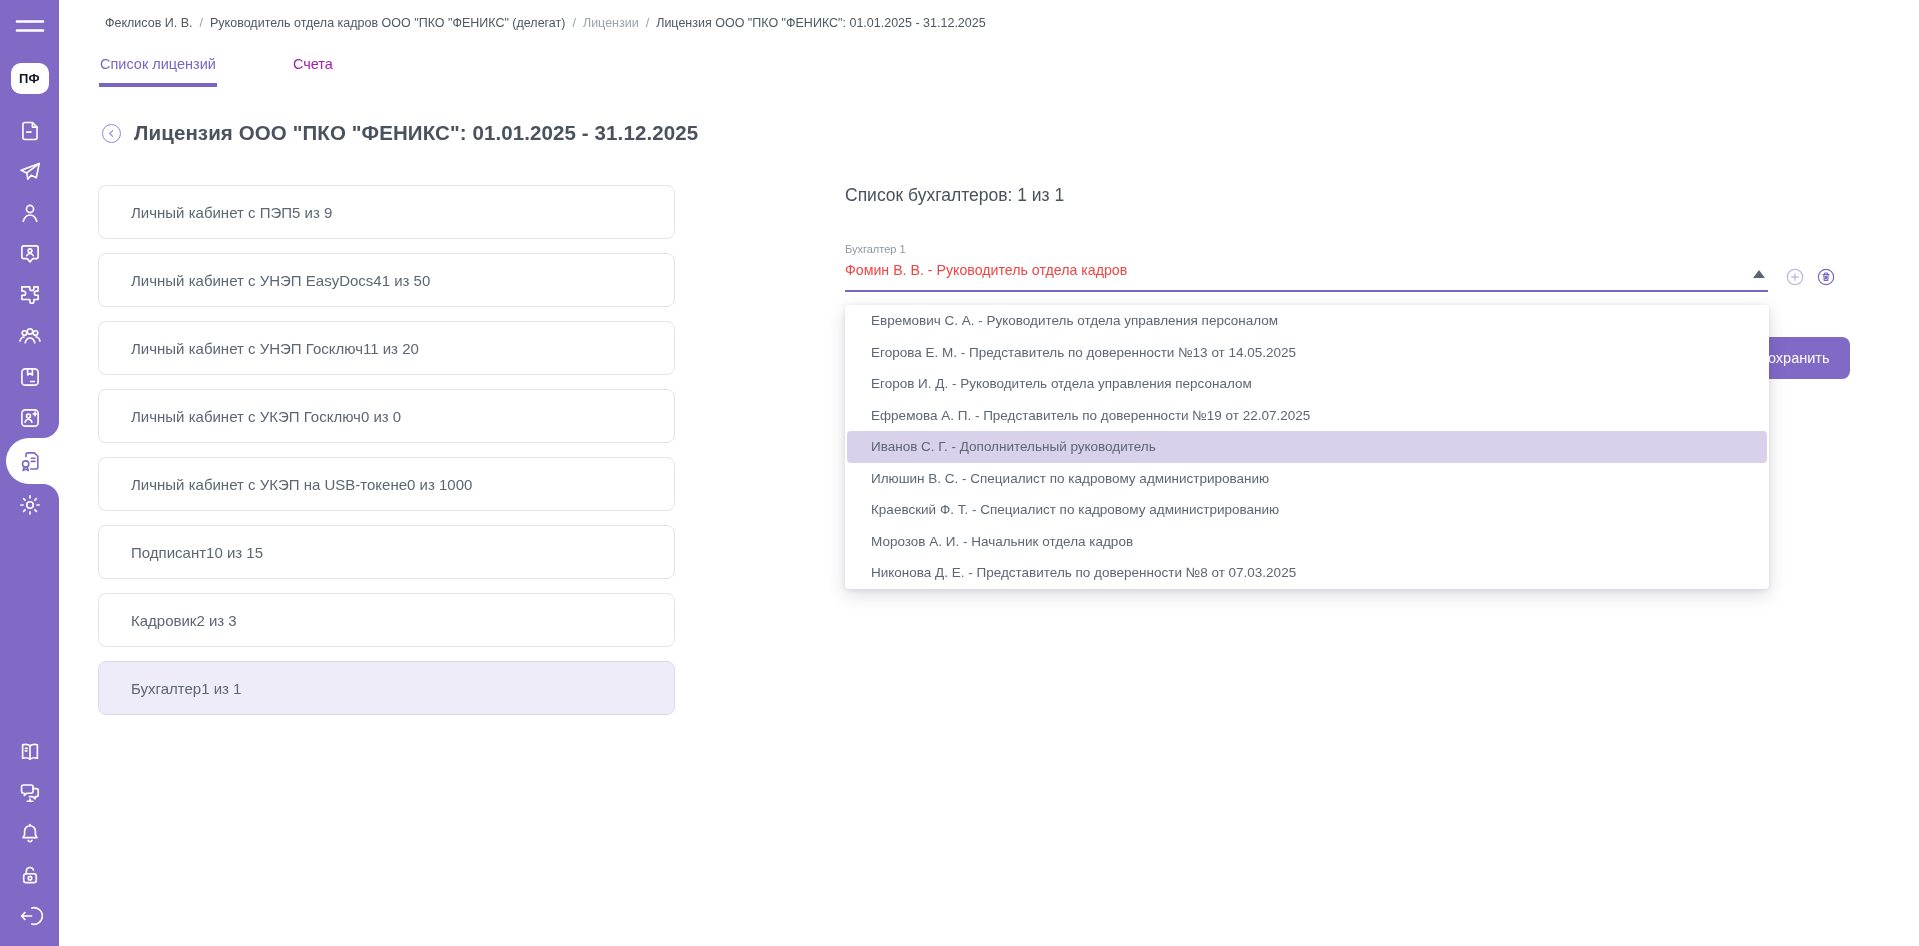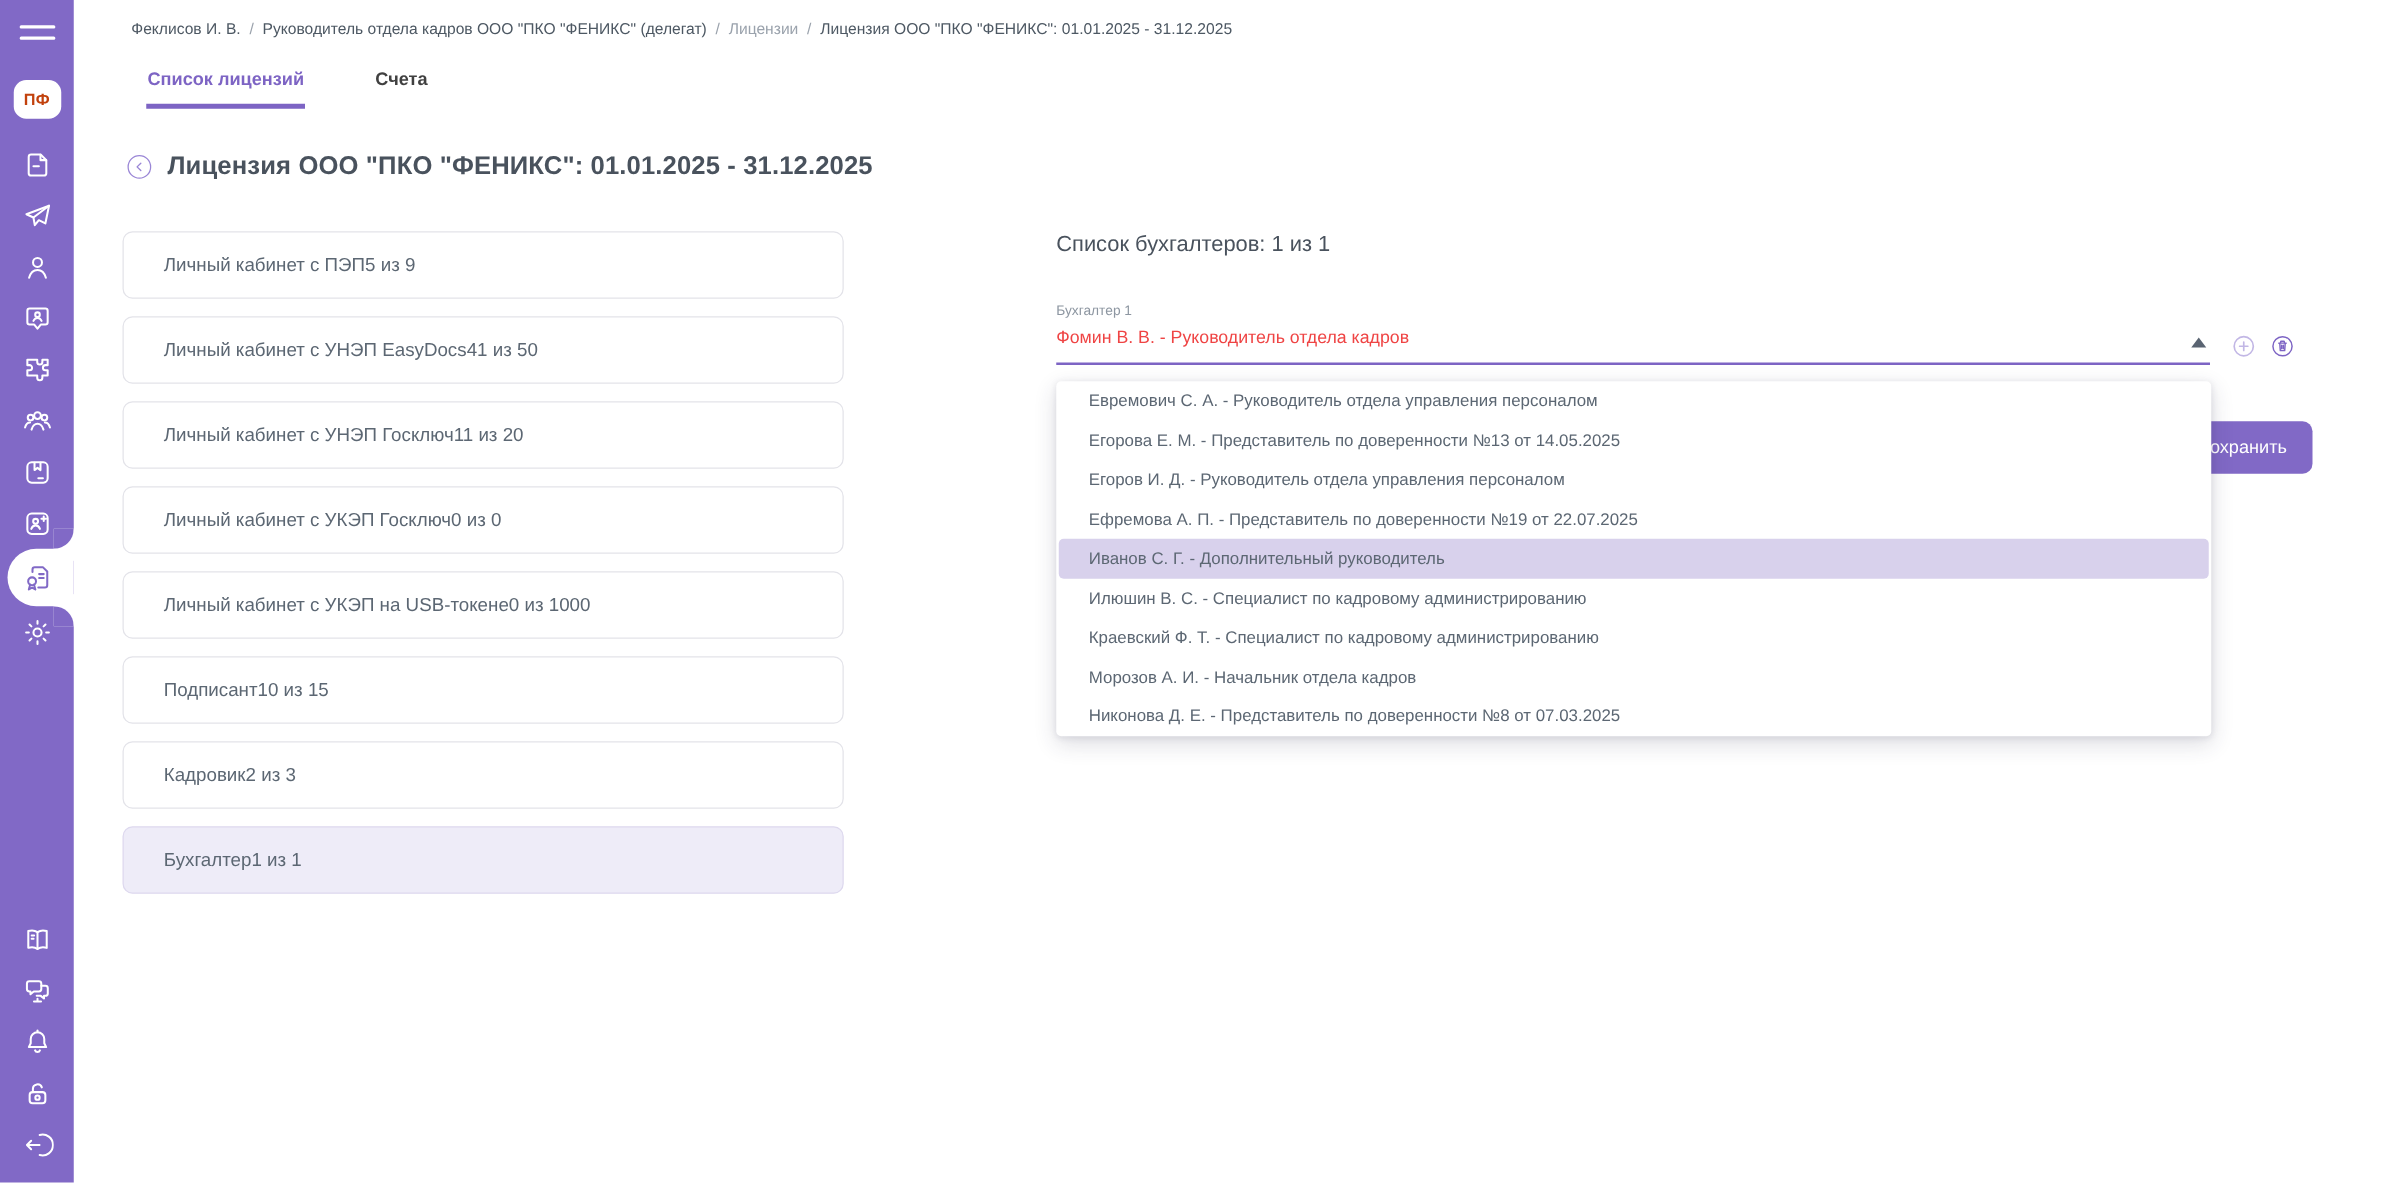--- a/index.html
+++ b/index.html
@@ -11,21 +11,21 @@
   .screen { position:relative; width:1919px; height:946px; }
 
   
   .sidebar {
     position:absolute; left:0; top:0; width:59px; height:946px;
     background:#8169c6; display:flex; flex-direction:column; align-items:center; z-index:20;
   }
   .hamburger { margin-top:18px; cursor:pointer; }
   .logo {
     margin-top:25px; width:38px; height:31px; background:#fff; border-radius:10px;
-    color:#c2410c; font-weight:bold; font-size:13px;
+    color:#0f172a; font-weight:bold; font-size:13px;
     display:flex; align-items:center; justify-content:center; letter-spacing:.3px;
   }
   .nav { display:flex; flex-direction:column; width:100%; margin-top:16px; }
   .nav-bottom { margin-top:auto; margin-bottom:10px; display:flex; flex-direction:column; width:100%; }
   .nav-item {
     width:100%; height:41px; display:flex; align-items:center; justify-content:center;
     position:relative; cursor:pointer;
   }
   .nav-item svg { width:26px; height:26px; stroke:#fff; fill:none; stroke-width:1.5;
     stroke-linecap:round; stroke-linejoin:round; position:relative; }
@@ -49,23 +49,23 @@
     position:absolute; left:105px; top:16px; font-size:12.5px; color:#4d5863;
     display:flex; white-space:nowrap; align-items:center;
   }
   .crumb-wrap { display:flex; align-items:center; }
   .crumb-sep { color:#9aa2ac; margin:0 7px; }
   .crumb-wrap:first-of-type .crumb-sep { display:none; }
   .crumb { cursor:pointer; }
   .crumb.muted { color:#9aa2ac; }
 
   
-  .tabs { position:absolute; left:117px; top:56px; display:flex; gap:55px;font-weight:bold; }
+  .tabs { position:absolute; left:99px; top:56px; display:flex; gap:75px; }
   .tab {
-    font-size:14.5px; color:#404040; padding:0 1px 11px;
+    font-size:14.5px; color:#a21caf; padding:0 1px 11px;
     border-bottom:4px solid transparent; cursor:pointer;
   }
   .tab.active { color:#7d64c4; border-bottom-color:#7d64c4; }
 
   
   .title-row { position:absolute; left:102px; top:121px; display:flex; align-items:center; gap:13px; }
   .back-btn {
     width:19px; height:19px; border:1.4px solid #9a86d6; border-radius:50%;
     display:flex; align-items:center; justify-content:center; cursor:pointer; flex:none;
   }

